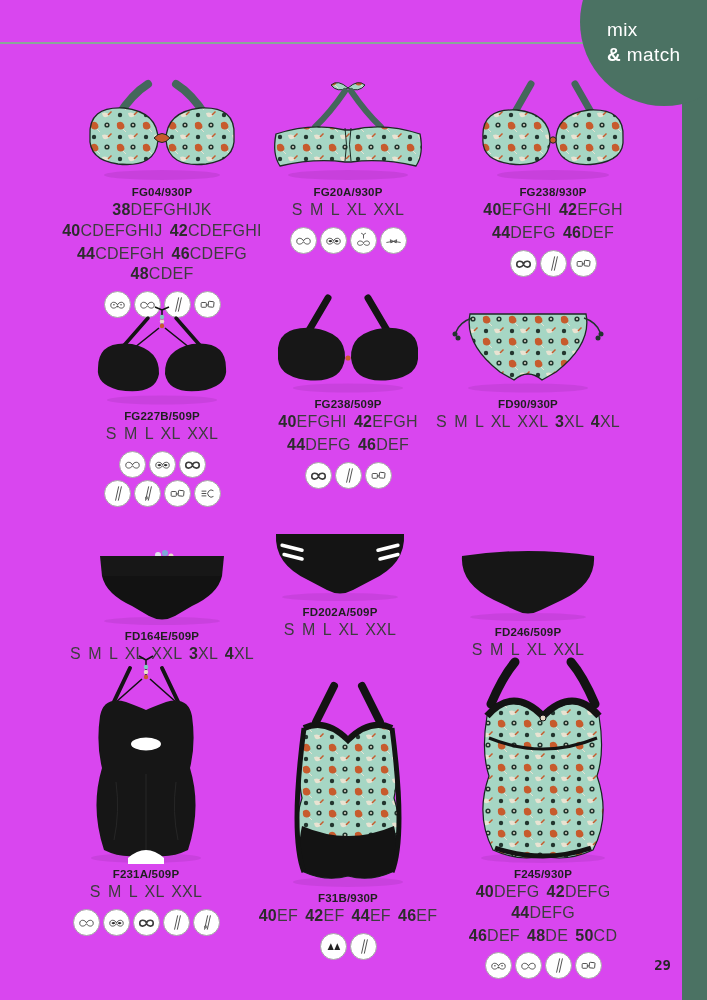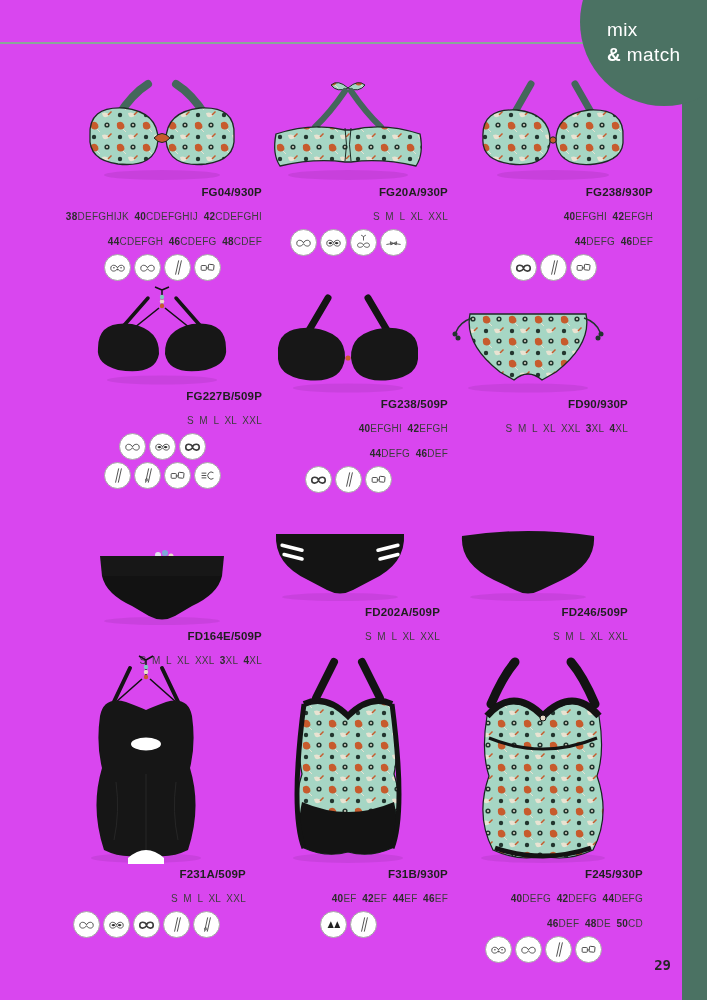--- a/index.html
+++ b/index.html
@@ -5,25 +5,25 @@
   html,body{margin:0;padding:0;background:#fff;}
   .page{position:relative;width:707px;height:1000px;background:#d946ef;overflow:hidden;
         font-family:"Liberation Sans",sans-serif;}
   .top-rule{position:absolute;left:0;top:42px;width:584px;height:2px;background:#8ba69b;}
   .right-bar{position:absolute;right:0;top:0;width:25px;height:1000px;background:#4b7263;}
   .badge{position:absolute;left:580px;top:-62px;width:168px;height:168px;border-radius:50%;background:#4b7263;}
   .badge-text{position:absolute;left:607px;top:17px;color:#fff;font-size:19px;line-height:1.32;letter-spacing:.4px;font-weight:400;}
   .badge-text b{font-weight:700;}
   .page-number{position:absolute;right:36px;top:957px;font-family:"DejaVu Sans Mono",monospace;font-size:14px;font-weight:700;color:#262626;}
 
-  .card{position:absolute;width:200px;text-align:right;}
+  .card{position:absolute;width:200px;text-align:center;}
   .imgbox{display:flex;align-items:flex-end;justify-content:center;}
   .imgbox svg{display:block;}
   .code{font-size:11.5px;font-weight:700;color:#1f1f1f;margin-top:4px;letter-spacing:.2px;}
-  .sizes{font-size:10px;color:#3d3d3d;margin-top:12px;letter-spacing:.25px;word-spacing:2.5px;line-height:1.3;}
+  .sizes{font-size:16px;color:#3d3d3d;margin-top:2px;letter-spacing:.25px;word-spacing:2.5px;line-height:1.3;}
   .sizes b{font-weight:700;color:#2c2c2c;}
   .sizes:empty{display:none;}
   .icons{display:flex;justify-content:center;gap:3px;margin-top:6px;}
   .icons + .icons{margin-top:2px;}
   .icons:empty{display:none;}
   .icon-circle{width:27px;height:27px;border:1px solid #a6a6a6;border-radius:50%;
                display:flex;align-items:center;justify-content:center;background:#fff;box-sizing:border-box;}
   .icon-circle svg{width:19px;height:19px;}
   .defs-holder{position:absolute;width:0;height:0;overflow:hidden;}
 </style>
@@ -217,21 +217,21 @@
         </span>
         <span class="icon-circle">
           <svg viewBox="0 0 24 24">
             <use href="#sym-fastener"></use>
           </svg>
         </span>
       </div>
 
   </div>
 
-  <div class="card" style="left:62px;top:284px">
+  <div class="card" style="left:62px;top:304px">
     <div class="imgbox" style="height:102px">
       <svg width="200" height="102" viewBox="0 0 200 102">
         <ellipse cx="100" cy="96" rx="55" ry="4.5" fill="rgba(0,0,0,.07)"></ellipse>
         <path d="M100 6 l-7 -3 M100 6 l7 -3 M100 6 v16" stroke="#111" stroke-width="1.5" fill="none"></path>
         <circle cx="100" cy="13" r="2.2" fill="#7fcebc"></circle>
         <circle cx="100" cy="17.5" r="2.2" fill="#e8ddc8"></circle>
         <circle cx="100" cy="22" r="2.2" fill="#c75b2d"></circle>
         <path d="M97 24 L72 44 M103 24 L128 44" stroke="#111" stroke-width="1.6" fill="none"></path>
         <path d="M58 46 L86 14 M142 46 L114 14" stroke="#141414" stroke-width="3.5" fill="none" stroke-linecap="round"></path>
         <path d="M36 64 Q36 36 70 40 Q98 46 97 70 Q93 92 56 86 Q34 80 36 64 Z" fill="#171717"></path>
@@ -357,21 +357,21 @@
         <rect x="42" y="35" width="22" height="3.5" rx="1.75" fill="#fff" transform="rotate(14 53 37)"></rect>
         <rect x="136" y="26" width="24" height="3.5" rx="1.75" fill="#fff" transform="rotate(-14 148 28)"></rect>
         <rect x="138" y="35" width="22" height="3.5" rx="1.75" fill="#fff" transform="rotate(-14 149 37)"></rect>
       </svg>
     </div>
     <div class="code">FD202A/509P</div>
     <div class="sizes">S M L XL XXL</div>
 
   </div>
 
-  <div class="card" style="left:428px;top:520px">
+  <div class="card" style="left:428px;top:540px">
     <div class="imgbox" style="height:82px">
       <svg width="200" height="82" viewBox="0 0 200 82">
         <ellipse cx="100" cy="77" rx="58" ry="4" fill="rgba(0,0,0,.07)"></ellipse>
         <path d="M34 16 Q100 6 166 16 Q168 44 134 60 L113 70 Q100 77 87 70 L66 60 Q32 44 34 16 Z" fill="#161616"></path>
       </svg>
     </div>
     <div class="code">FD246/509P</div>
     <div class="sizes">S M L XL XXL</div>
 
   </div>
@@ -418,21 +418,21 @@
         </span>
         <span class="icon-circle">
           <svg viewBox="0 0 24 24">
             <use href="#sym-strap-hook"></use>
           </svg>
         </span>
       </div>
 
   </div>
 
-  <div class="card" style="left:248px;top:652px">
+  <div class="card" style="left:248px;top:676px">
     <div class="imgbox" style="height:212px">
       <svg width="200" height="212" viewBox="0 0 200 212">
         <ellipse cx="100" cy="206" rx="55" ry="5" fill="rgba(0,0,0,.07)"></ellipse>
         <path d="M68 46 L86 10 M132 46 L114 10" stroke="#131313" stroke-width="8" fill="none" stroke-linecap="round"></path>
         <path d="M56 52 Q78 42 100 64 Q122 42 144 52 Q152 94 146 122 Q158 160 144 196 Q122 206 100 200 Q78 206 56 196 Q42 160 54 122 Q48 94 56 52 Z" fill="url(#paisley)" stroke="#14241e" stroke-width="1.2"></path>
         <path d="M54 150 Q100 170 146 150 Q152 176 144 196 Q122 206 100 200 Q78 206 56 196 Q48 176 54 150 Z" fill="#131313"></path>
         <path d="M56 52 Q78 42 100 64 Q122 42 144 52" stroke="#131313" stroke-width="6" fill="none"></path>
         <path d="M56 52 Q42 160 56 196 M144 52 Q158 160 144 196" stroke="#131313" stroke-width="5" fill="none"></path>
       </svg>
     </div>

